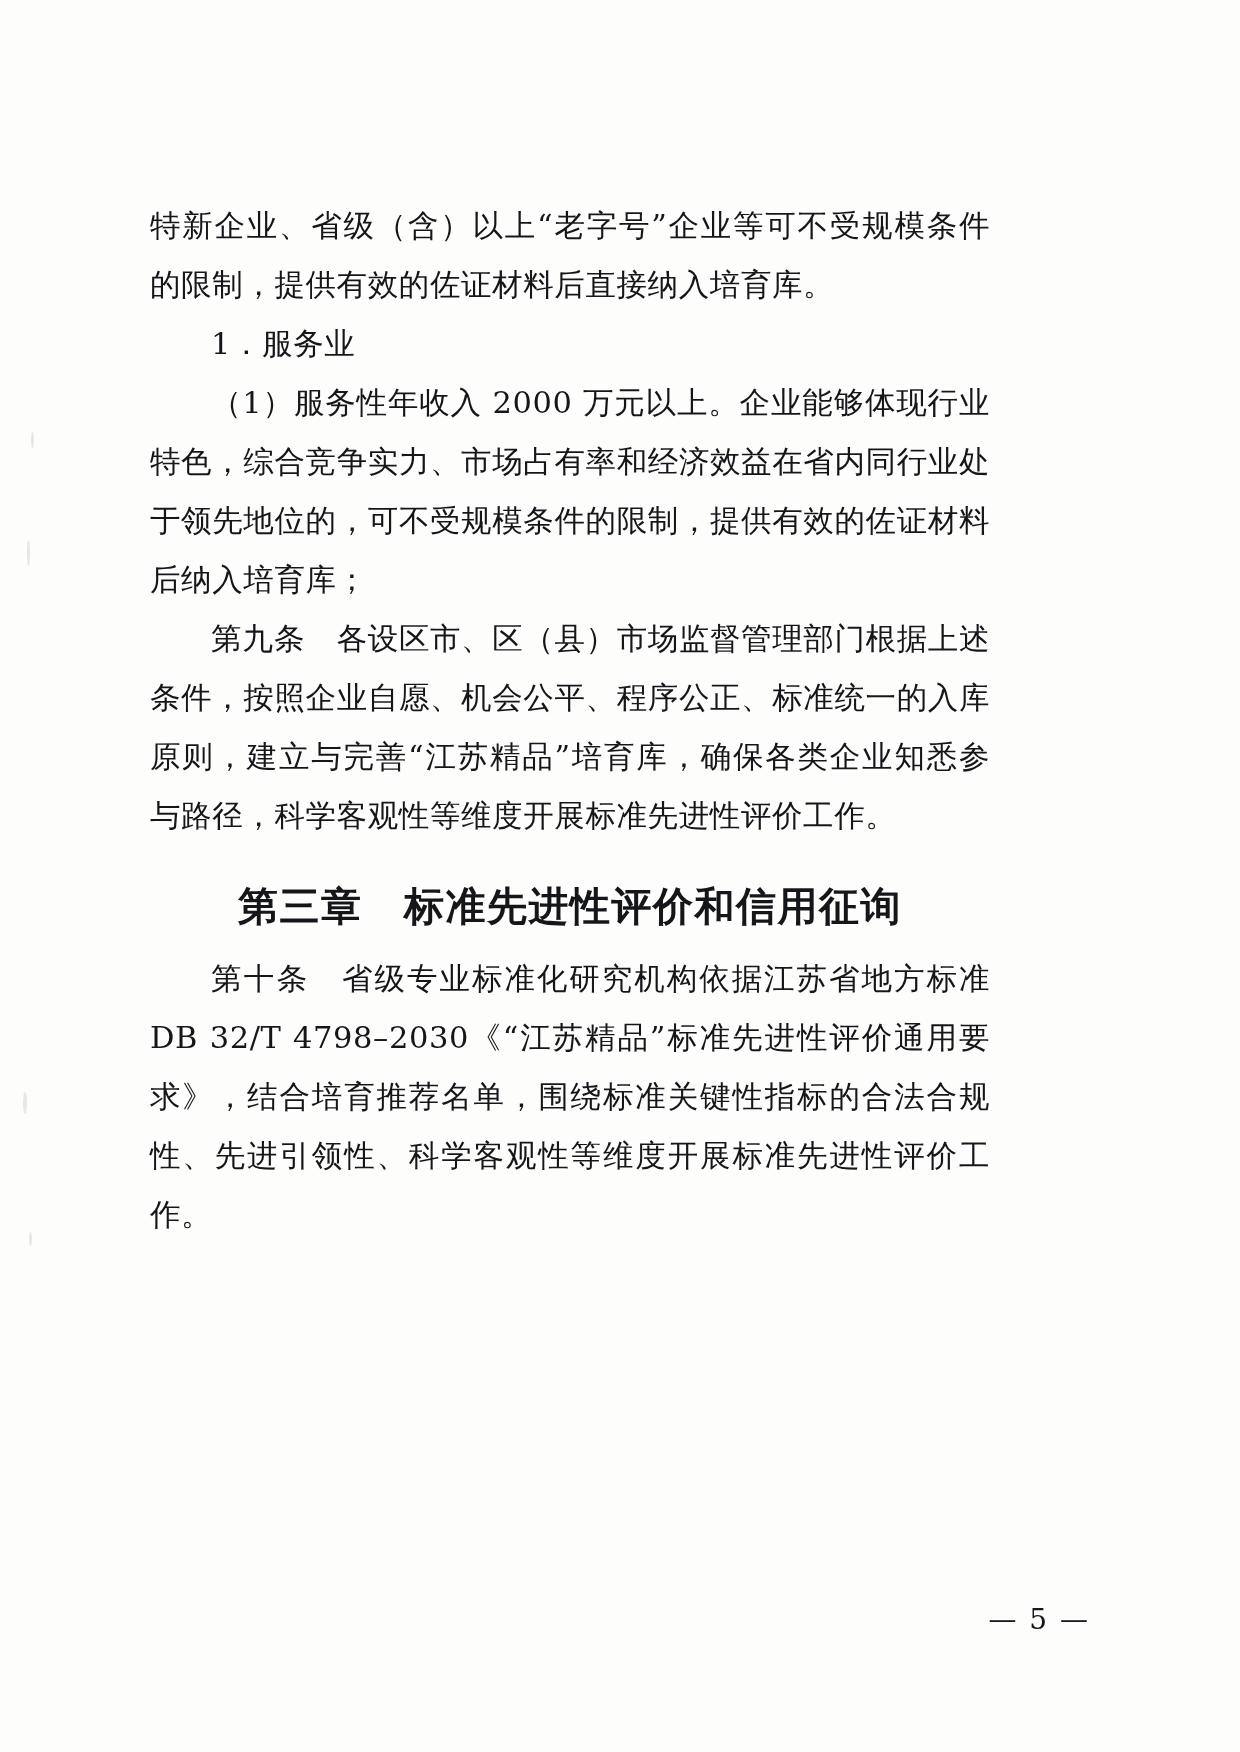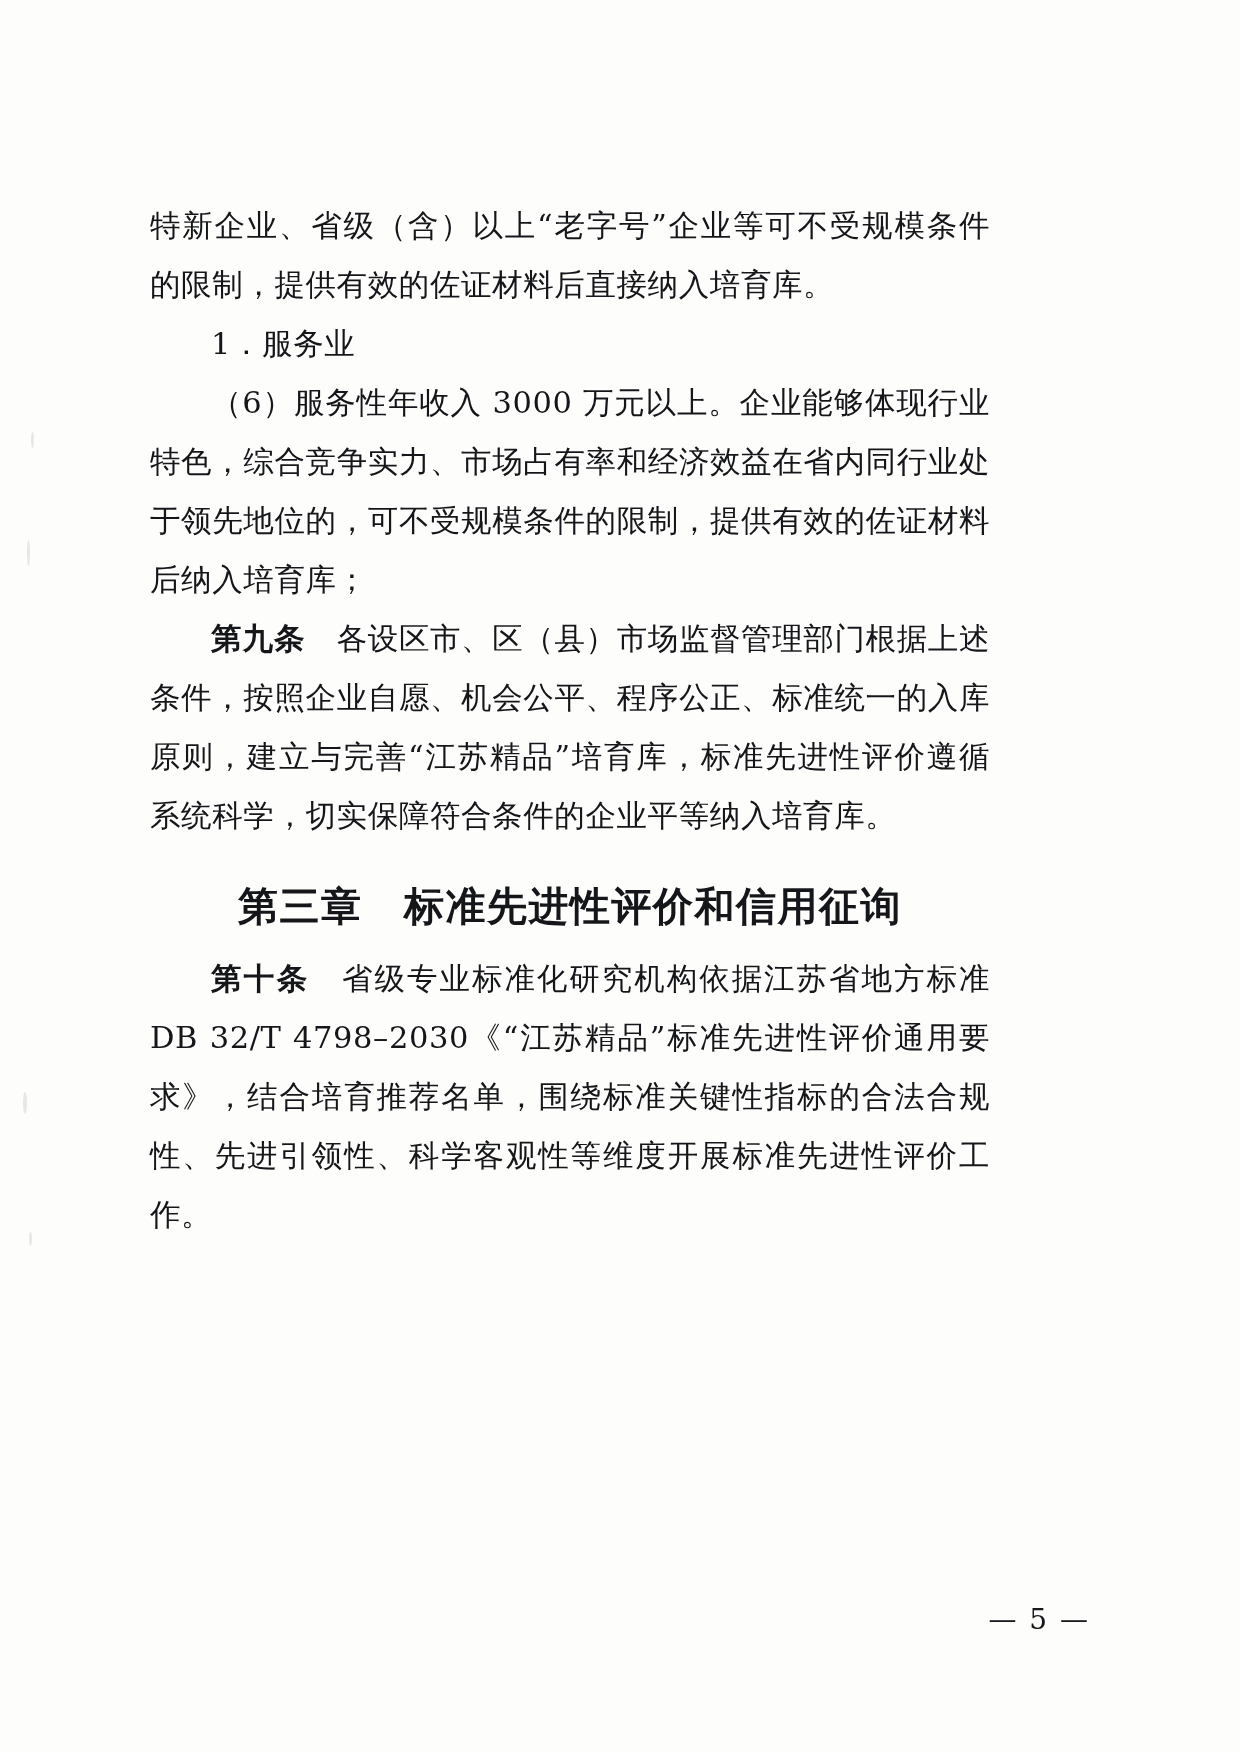--- a/index.html
+++ b/index.html
@@ -28,21 +28,21 @@
     line-height: 59px;
     letter-spacing: 0.6px;
     text-align: justify;
     text-justify: inter-ideograph;
     word-break: break-all;
   }
   p.indent {
     text-indent: 61px;
   }
   .bold {
-    font-weight: 700;
+    font-weight: 400;
     letter-spacing: 1px;
   }
   .chapter-title {
     margin: 30px 0 12px 0;
     font-size: 40px;
     line-height: 62px;
     font-weight: 700;
     text-align: center;
     letter-spacing: 1.5px;
   }
@@ -71,24 +71,24 @@
   <div class="speck" style="left:27px; top:540px; width:3px; height:26px;"></div>
   <div class="speck" style="left:23px; top:1092px; width:4px; height:22px;"></div>
   <div class="speck" style="left:29px; top:1232px; width:3px; height:14px;"></div>
 
   <div class="content">
 
     <p class="para">特新企业、省级（含）以上“老字号”企业等可不受规模条件的限制，提供有效的佐证材料后直接纳入培育库。</p>
 
     <p class="para indent">1．服务业</p>
 
-    <p class="para indent">（6）服务性年收入 3000 万元以上。企业能够体现行业特色，综合竞争实力、市场占有率和经济效益在省内同行业处于领先地位的，可不受规模条件的限制，提供有效的佐证材料后纳入培育库；</p>
+    <p class="para indent">（1）服务性年收入 2000 万元以上。企业能够体现行业特色，综合竞争实力、市场占有率和经济效益在省内同行业处于领先地位的，可不受规模条件的限制，提供有效的佐证材料后纳入培育库；</p>
 
 
-    <p class="para indent"><span class="bold">第九条</span>　<span>各设区市、区（县）市场监督管理部门根据上述条件，按照企业自愿、机会公平、程序公正、标准统一的入库原则，建立与完善“江苏精品”培育库，标准先进性评价遵循系统科学，切实保障符合条件的企业平等纳入培育库。</span></p>
+    <p class="para indent"><span class="bold">第九条</span>　<span>各设区市、区（县）市场监督管理部门根据上述条件，按照企业自愿、机会公平、程序公正、标准统一的入库原则，建立与完善“江苏精品”培育库，确保各类企业知悉参与路径，科学客观性等维度开展标准先进性评价工作。</span></p>
 
 
     <div class="chapter-title">第三章　标准先进性评价和信用征询</div>
 
     <p class="para indent"><span class="bold">第十条</span>　<span>省级专业标准化研究机构依据江苏省地方标准 DB 32/T 4798–2030《“江苏精品”标准先进性评价通用要求》，结合培育推荐名单，围绕标准关键性指标的合法合规性、先进引领性、科学客观性等维度开展标准先进性评价工作。</span></p>
 
 
   </div>
 
   <div class="page-number">— 5 —</div>

